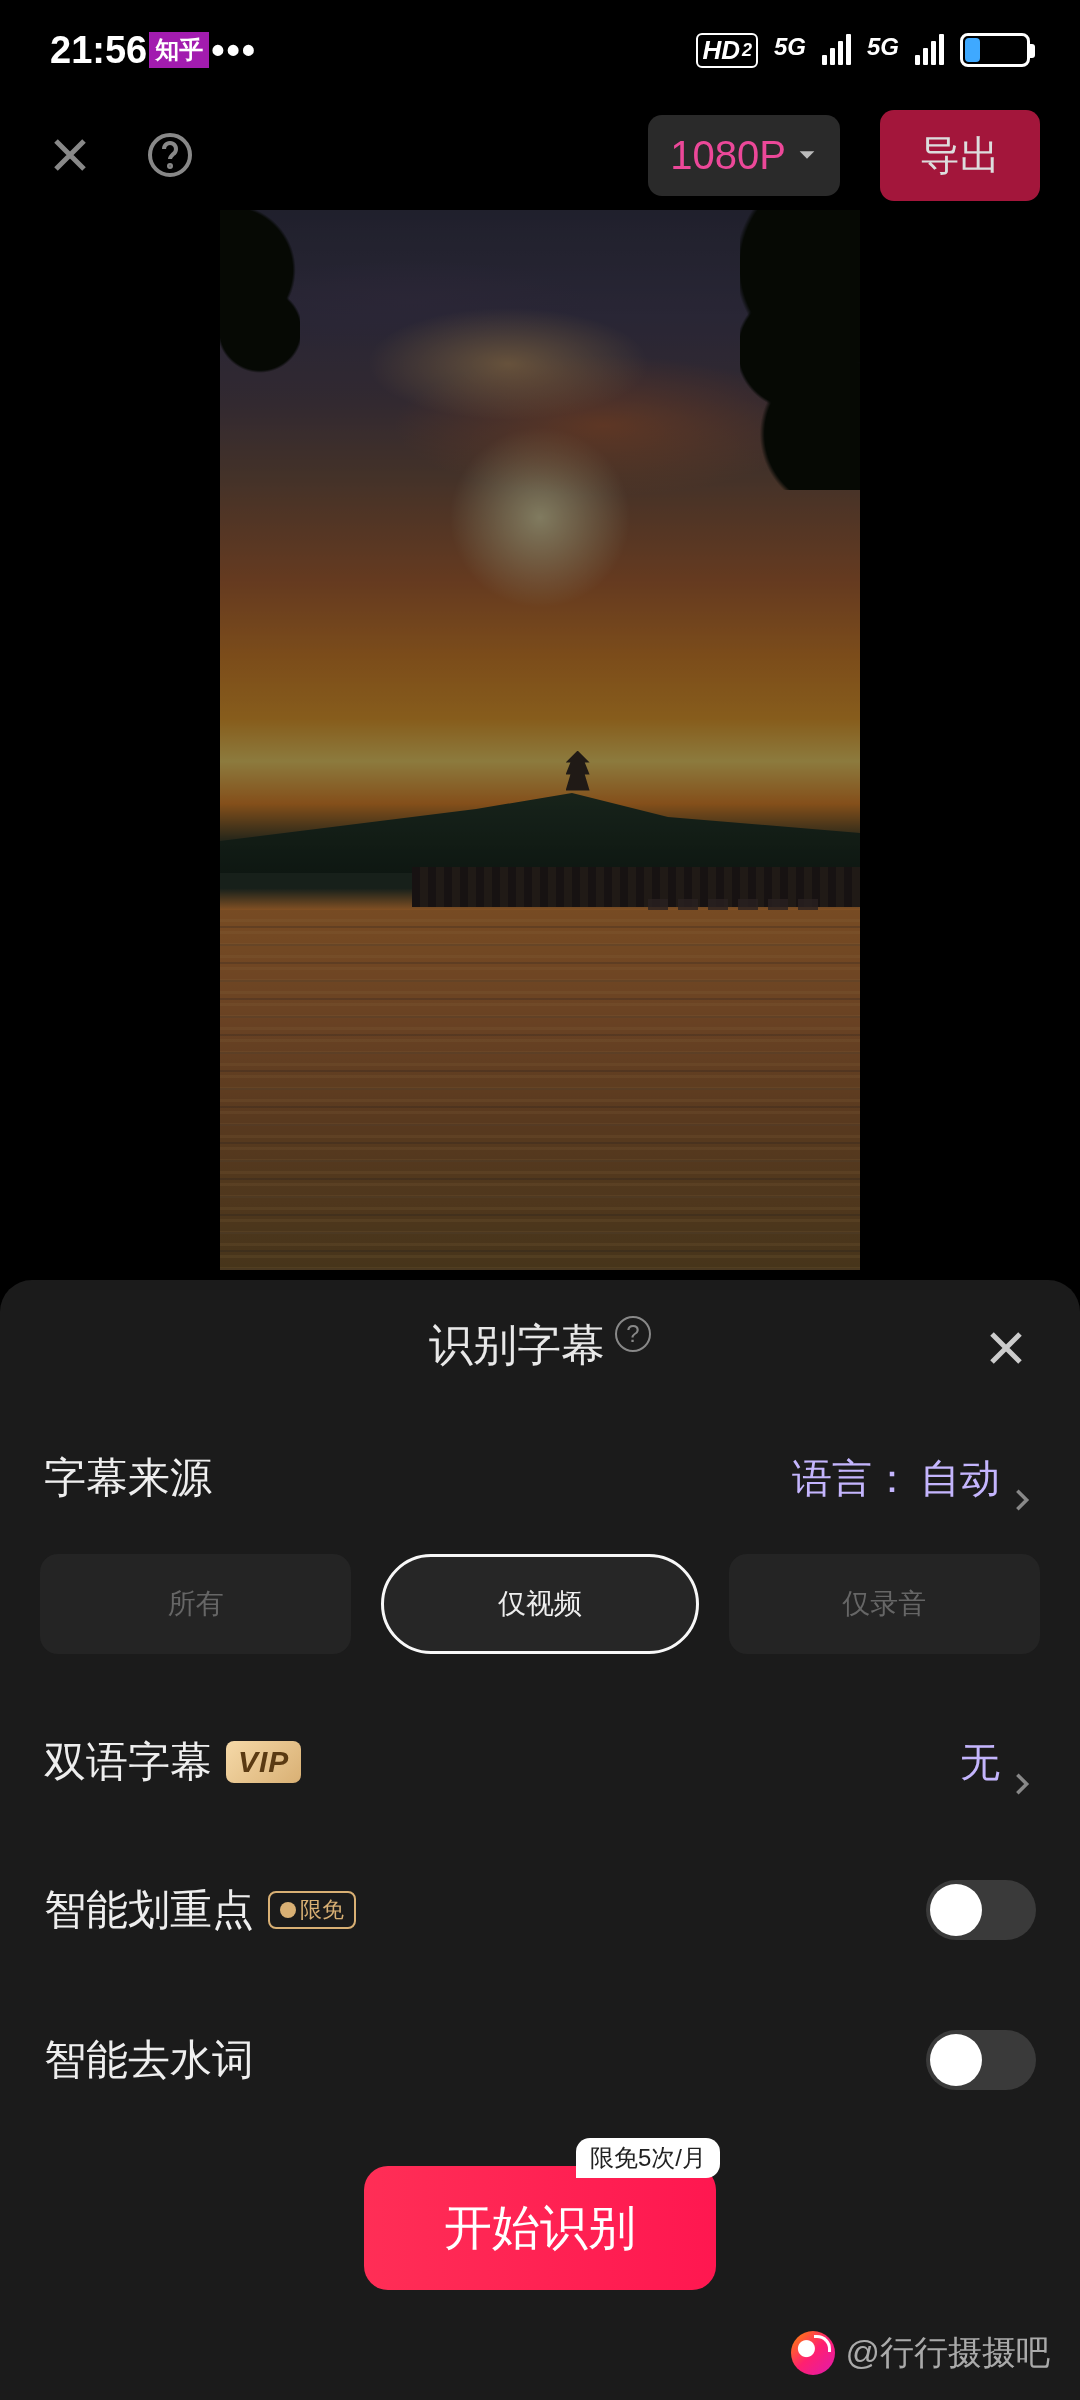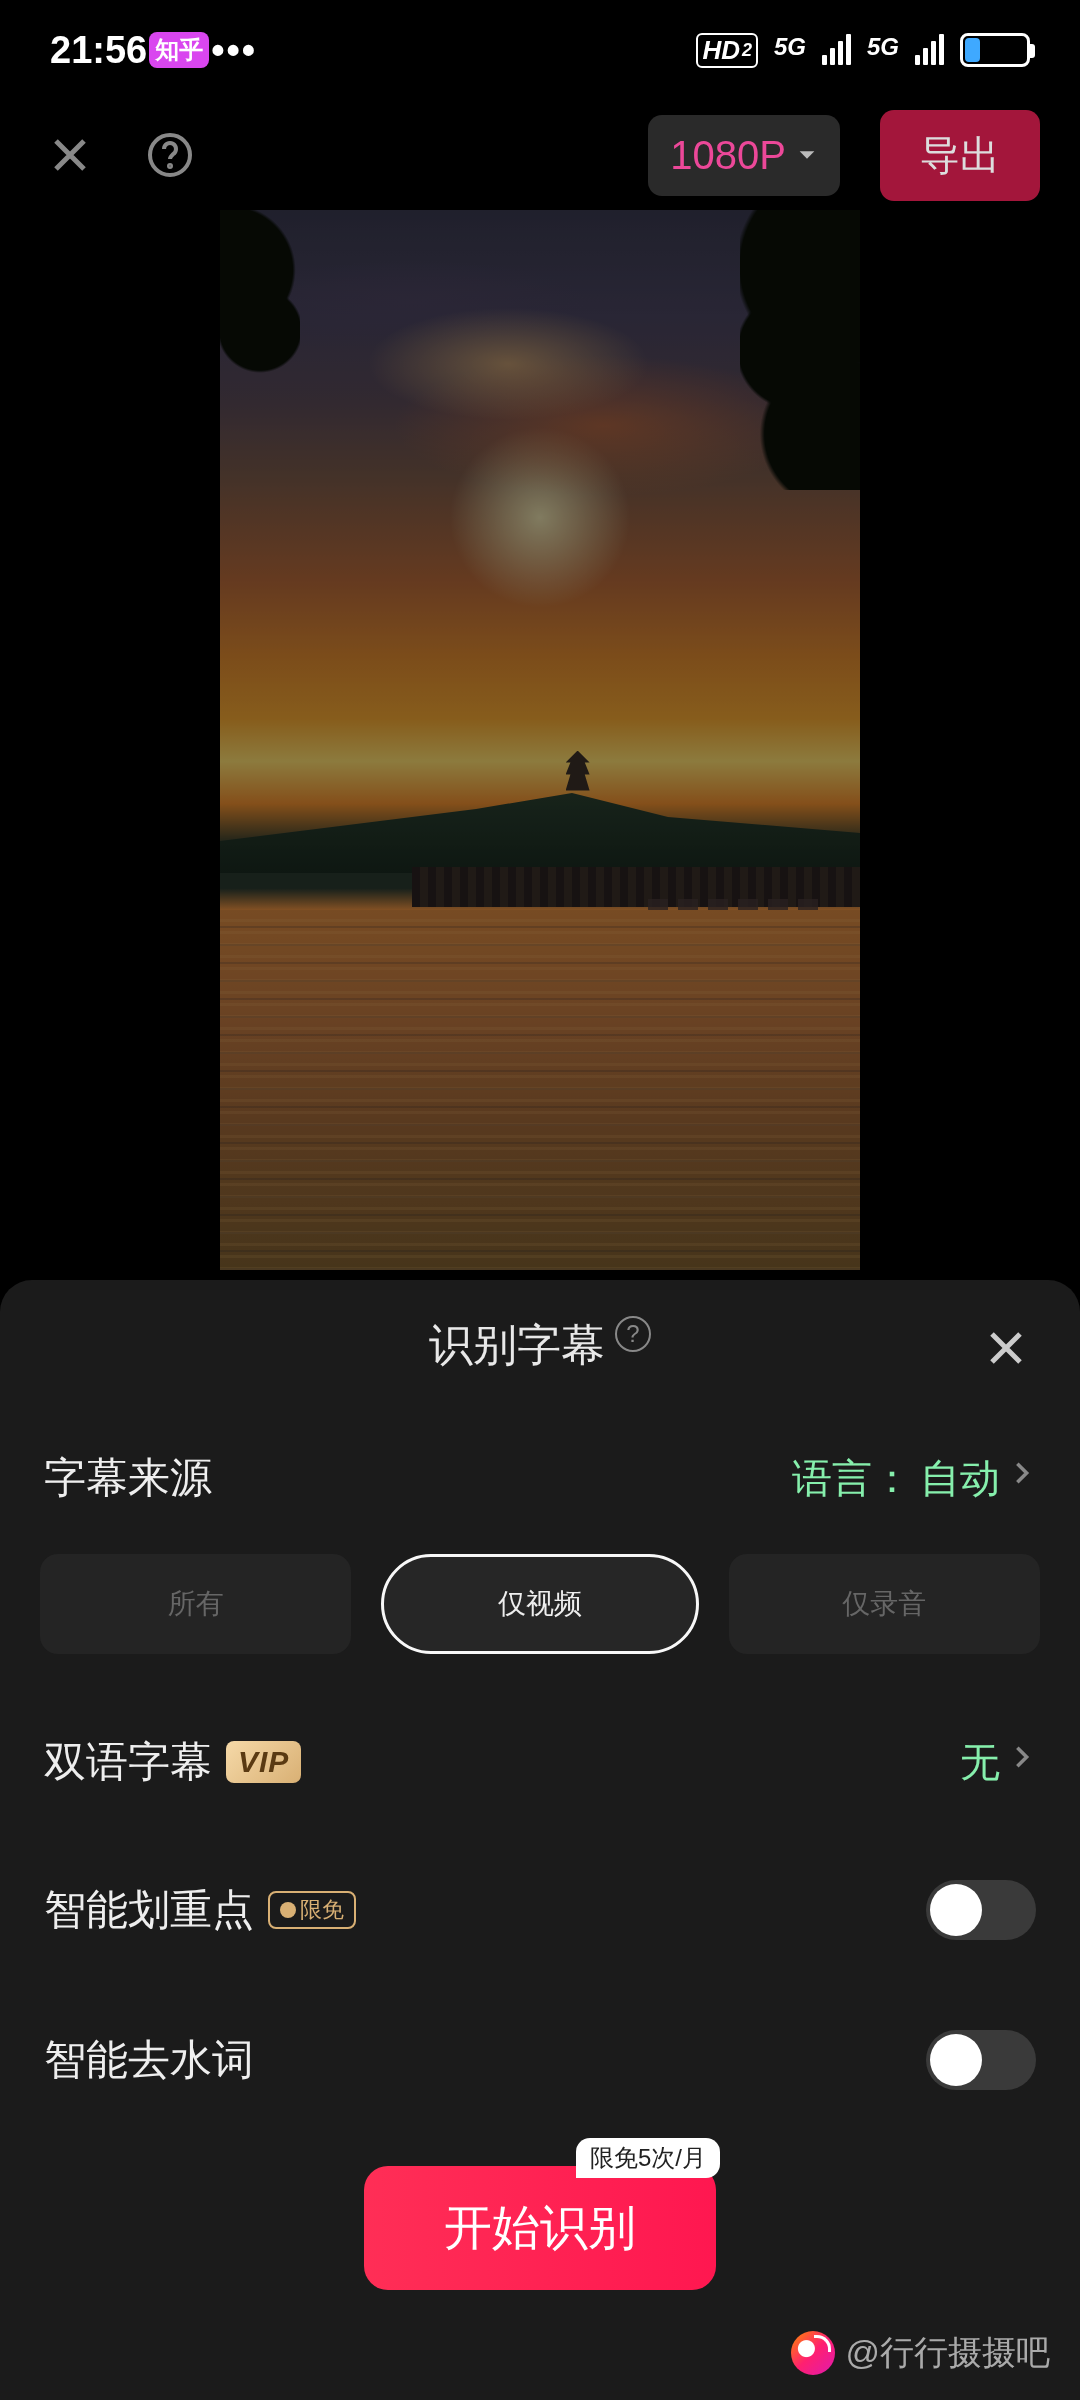--- a/index.html
+++ b/index.html
@@ -1,20 +1,20 @@
 <!DOCTYPE html>
 <html><head>
 <meta charset="utf-8">
 <style>
   * { box-sizing: border-box; margin: 0; padding: 0; }
   html, body { width: 1080px; height: 2400px; background: #000; color: #fff; font-family: -apple-system, "PingFang SC", "Helvetica Neue", Arial, sans-serif; overflow: hidden; }
   .status-bar { height: 100px; display: flex; justify-content: space-between; align-items: center; padding: 0 50px; font-size: 38px; font-weight: 600; color: #fff; }
   .status-left { display: flex; align-items: center; gap: 2px; }
   .status-right { display: flex; gap: 16px; font-style: italic; }
-  .zhihu-badge { background: #d946ef; color: #fff; font-size: 24px; border-radius: 8px; padding: 2px 6px; font-weight: 700;}
+  .zhihu-badge { background: #a21caf; color: #fff; font-size: 24px; border-radius: 0; padding: 2px 6px; font-weight: 700;}
   .dots { font-size: 38px; letter-spacing: 2px; }
   .hd-badge { font-size: 26px; border: 2px solid #fff; border-radius: 6px; padding: 0 4px; font-weight: 700; display:flex; align-items:center; gap:2px;}
   .sig { display:inline-flex; align-items:flex-end; gap:3px; height:32px; }
   .sig span { width:5px; background:#fff; border-radius:1px;}
   .sig span:nth-child(1){height:10px;} .sig span:nth-child(2){height:17px;} .sig span:nth-child(3){height:24px;} .sig span:nth-child(4){height:31px;}
   .fiveg { font-size:24px; font-weight:700;}
   .battery { width: 70px; height: 34px; border: 3px solid #fff; border-radius: 8px; position: relative; display:flex; align-items:center; justify-content:flex-start; padding:2px;}
   .battery::after { content:''; position:absolute; right:-8px; top:8px; width:5px; height:14px; background:#fff; border-radius:0 3px 3px 0;}
   .battery .fill { width: 25%; height: 100%; background: #3fa9ff; border-radius: 4px; }
 
@@ -50,21 +50,21 @@
 
   .panel { position: absolute; left: 0; right: 0; bottom: 0; top: 1280px; background: #1b1b1b; border-radius: 32px 32px 0 0; padding: 0 40px; }
   .panel-header { height: 130px; display: flex; align-items: center; position: relative; }
   .panel-title { flex:1; text-align:center; font-size: 44px; color: #e8e8e8; display:flex; align-items:flex-start; justify-content:center; gap:10px;}
   .panel-title .q { width:36px; height:36px; border:2px solid #888; border-radius:50%; color:#888; font-size:24px; display:flex; align-items:center; justify-content:center;}
   .panel-close { position:absolute; right:10px; top:44px; width:48px; height:48px; color:#ccc; }
   .panel-close svg { width:100%; height:100%; stroke:currentColor; }
 
   .row { display:flex; align-items:center; justify-content:space-between; padding: 40px 4px; }
   .row-label { font-size: 42px; color: #eee; display:flex; align-items:center; gap:14px;}
-  .row-value { font-size: 40px; color: #86efac; display:flex; align-items:flex-start; gap:8px;}
+  .row-value { font-size: 40px; color: #c4b5fd; display:flex; align-items:flex-end; gap:8px;}
   .chevron { width:28px; height:28px; }
   .chevron svg{width:100%;height:100%;stroke:#888;}
 
   .seg { display:flex; gap:30px; padding: 8px 0 40px 0;}
   .seg-btn { flex:1; height: 100px; border-radius: 18px; background:#1b1b1b; color:#666; font-size:28px; display:flex; align-items:center; justify-content:center; }
   .seg-btn.selected { border: 3px solid #f8f8f8; color:#eee; background:#262626; border-radius: 50px;}
   .seg-btn:not(.selected){ background:#242424; }
 
   .vip-badge { background: linear-gradient(135deg,#f5d9a8,#d9b074); color:#5a3a12; font-size:30px; font-weight:700; font-style:italic; padding:4px 12px; border-radius:8px; letter-spacing:1px;}
   .free-badge { background:#1b1b1b; border:2px solid #d9b074; color:#d9b074; font-size:22px; padding:2px 10px; border-radius:8px; display:flex; align-items:center; gap:4px;}

